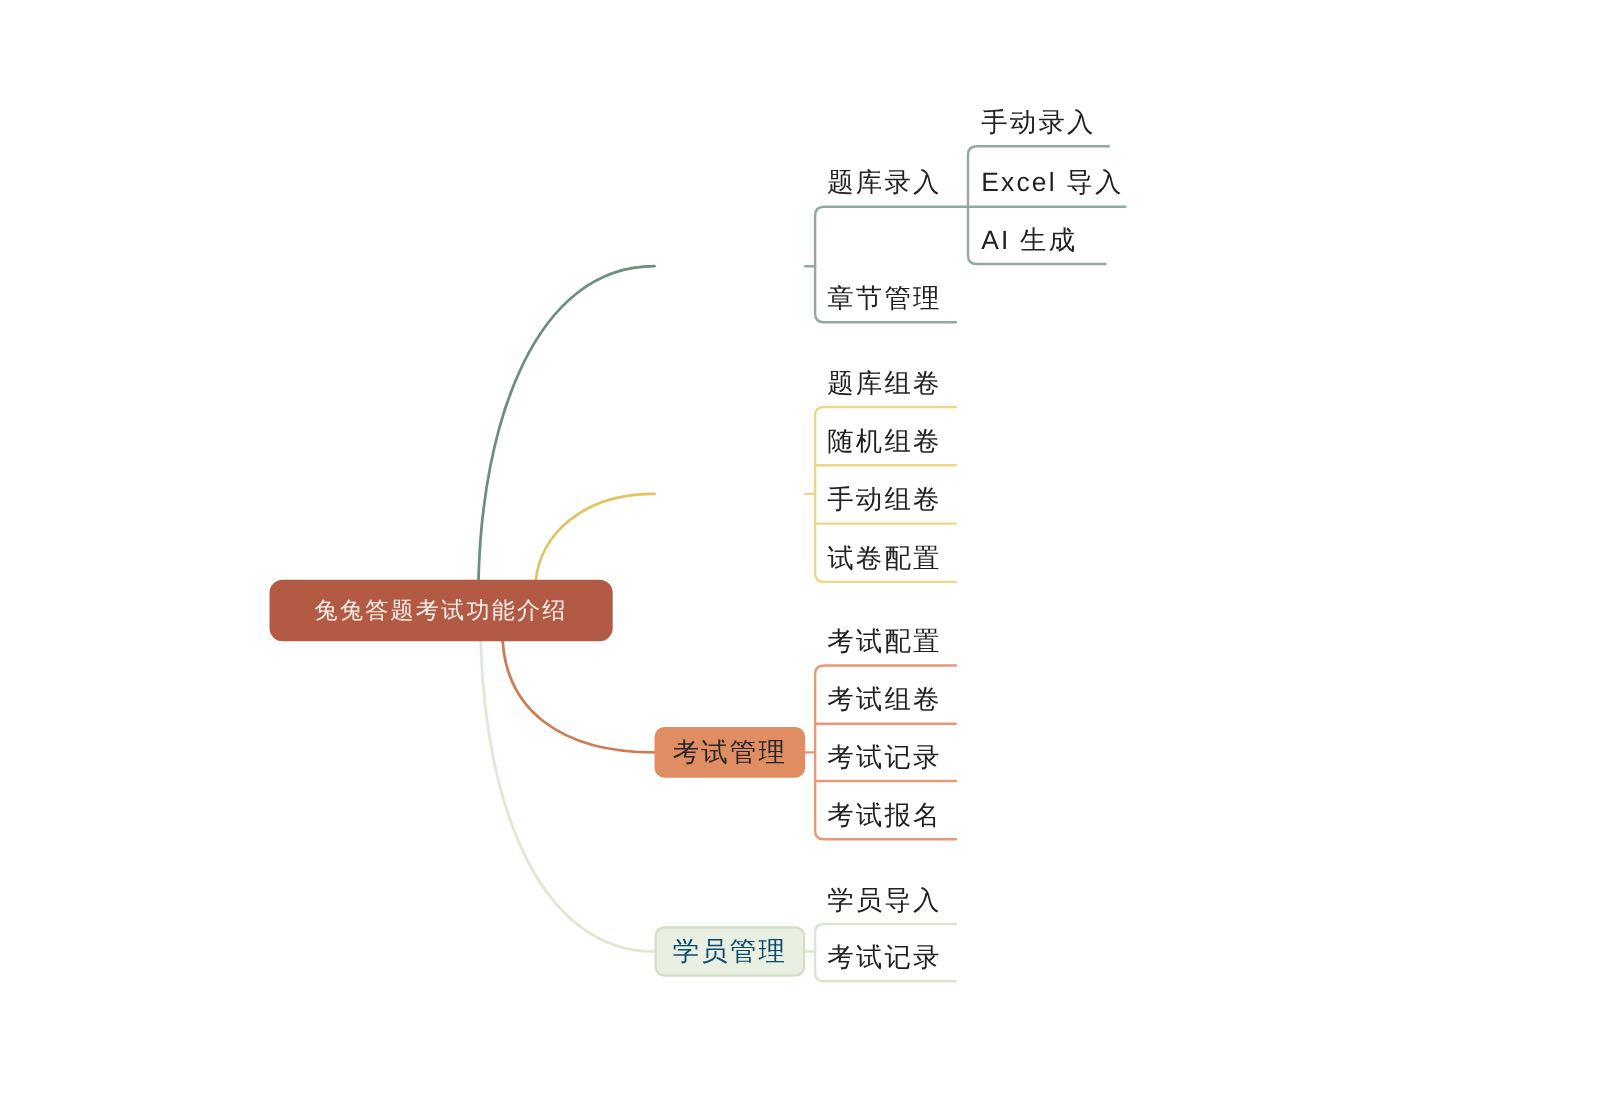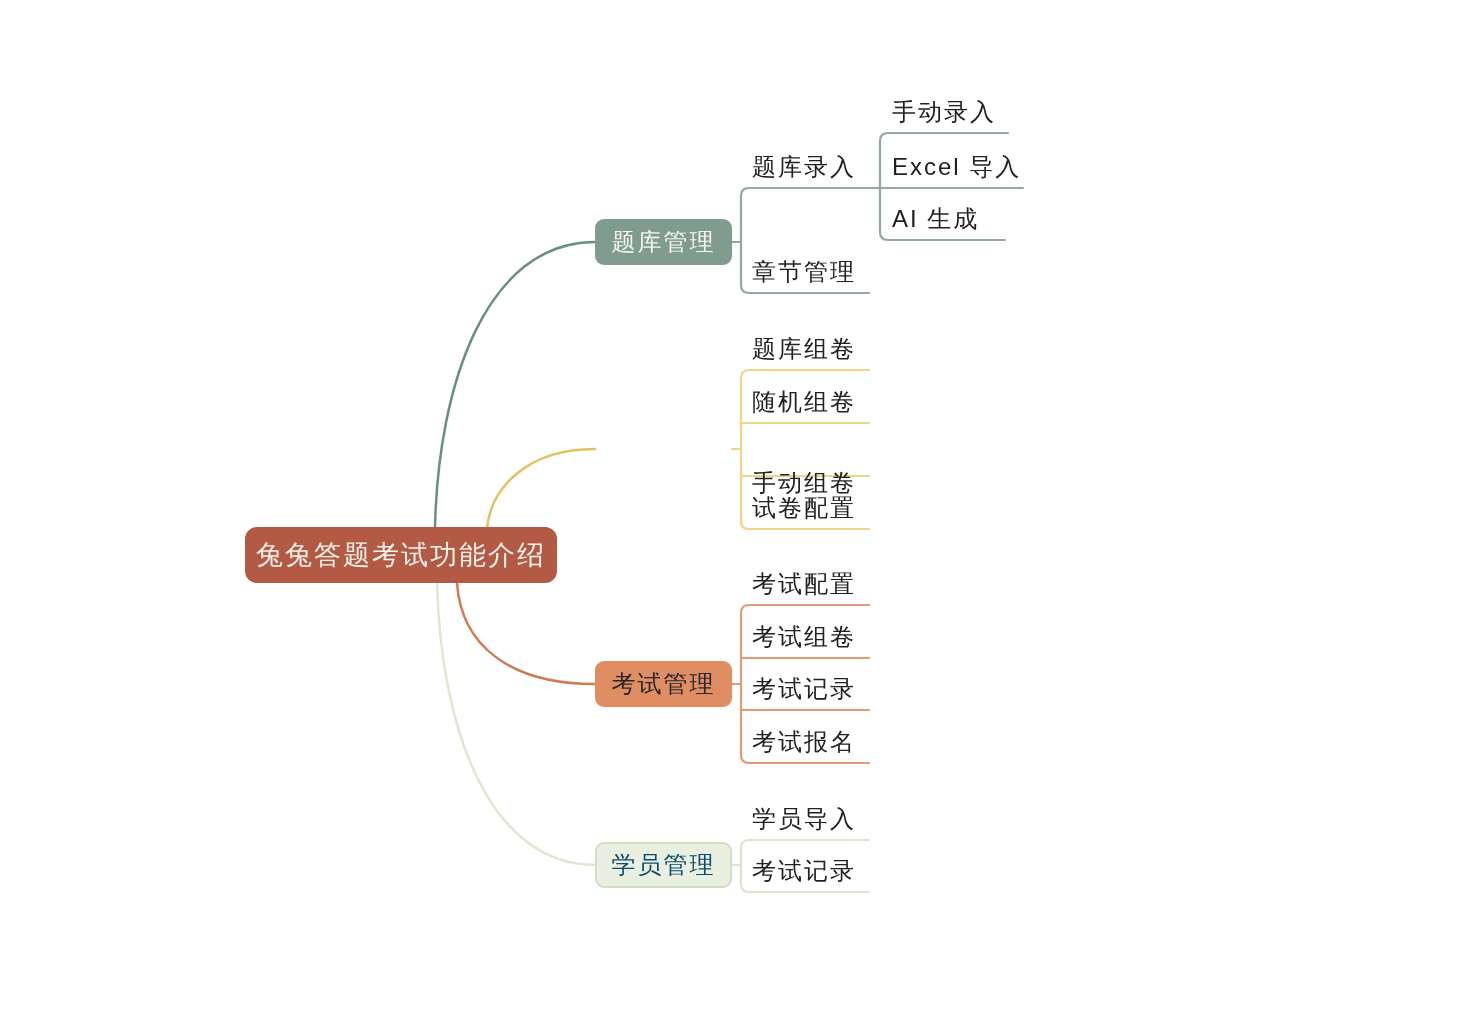--- a/index.html
+++ b/index.html
@@ -32,21 +32,21 @@
   .node .node-label {
     font-size: 24px;
     letter-spacing: 2px;
     white-space: nowrap;
   }
   .root-node {
     left: 245px; top: 527px;
     width: 312px; height: 56px;
     border-radius: 12px;
   }
-  .root-node .node-label { font-size: 27px; }
+  .root-node .node-label { font-size: 21px; }
   .branch-node {
     left: 595px;
     width: 137px; height: 46px;
     border-radius: 9px;
   }
   .leaf {
     position: absolute;
     height: 30px;
     line-height: 30px;
     font-size: 24px;
@@ -85,40 +85,37 @@
 
     <path d="M 437 583 C 441 735, 492 865, 595 865" stroke-width="2.5" stroke-linecap="round" stroke="#dee8d1"></path>
     <path d="M 732 865 L 741 865" stroke-width="2.2" stroke-linecap="round" stroke="#dbe5cd"></path>
     <path d="M 869 840 L 749 840 Q 741 840 741 848 L 741 884 Q 741 892 749 892 L 869 892" stroke-width="2.2" stroke-linecap="round" stroke="#dbe5cd"></path>
   </svg>
 
   <div class="node root-node" style="background-color: rgb(178, 90, 68);">
     <span class="node-label" style="color: rgb(249, 243, 237);">兔兔答题考试功能介绍</span>
   </div>
 
-  <div class="node branch-node" style="top: 219px; background-color: rgb(127, 156, 142);">
-    <span class="node-label" style="color: rgb(246, 245, 241);">题库管理</span>
-  </div>
   <div class="node branch-node" style="top: 661px; background-color: rgb(224, 141, 100);">
     <span class="node-label" style="color: rgb(38, 38, 38);">考试管理</span>
   </div>
   <div class="node branch-node" style="top: 842px; border: 2px solid rgb(210, 223, 197); background-color: rgb(233, 239, 225);">
     <span class="node-label" style="color: #0c4a6e;">学员管理</span>
   </div>
 
   <div class="leaf lvl2" style="top:152px;">题库录入</div>
   <div class="leaf lvl2" style="top:257px;">章节管理</div>
 
   <div class="leaf lvl3" style="top:97px;">手动录入</div>
   <div class="leaf lvl3" style="top:152px;">Excel 导入</div>
   <div class="leaf lvl3" style="top:204px;">AI 生成</div>
 
   <div class="leaf lvl2" style="top:334px;">题库组卷</div>
   <div class="leaf lvl2" style="top:387px;">随机组卷</div>
-  <div class="leaf lvl2" style="top:440px;margin-top:28px;">手动组卷</div>
+  <div class="leaf lvl2" style="top:440px;">手动组卷</div>
   <div class="leaf lvl2" style="top:493px;">试卷配置</div>
 
   <div class="leaf lvl2" style="top:569px;">考试配置</div>
   <div class="leaf lvl2" style="top:622px;">考试组卷</div>
   <div class="leaf lvl2" style="top:674px;">考试记录</div>
   <div class="leaf lvl2" style="top:727px;">考试报名</div>
 
   <div class="leaf lvl2" style="top:804px;">学员导入</div>
   <div class="leaf lvl2" style="top:856px;">考试记录</div>
 

